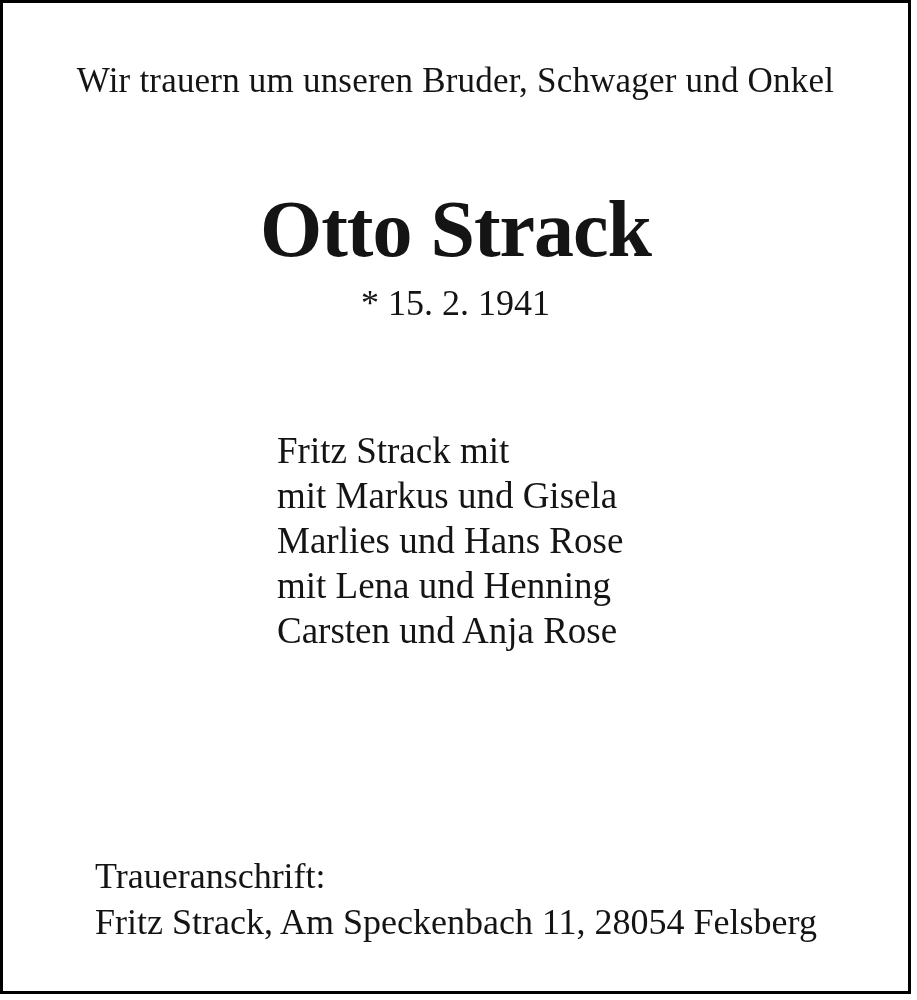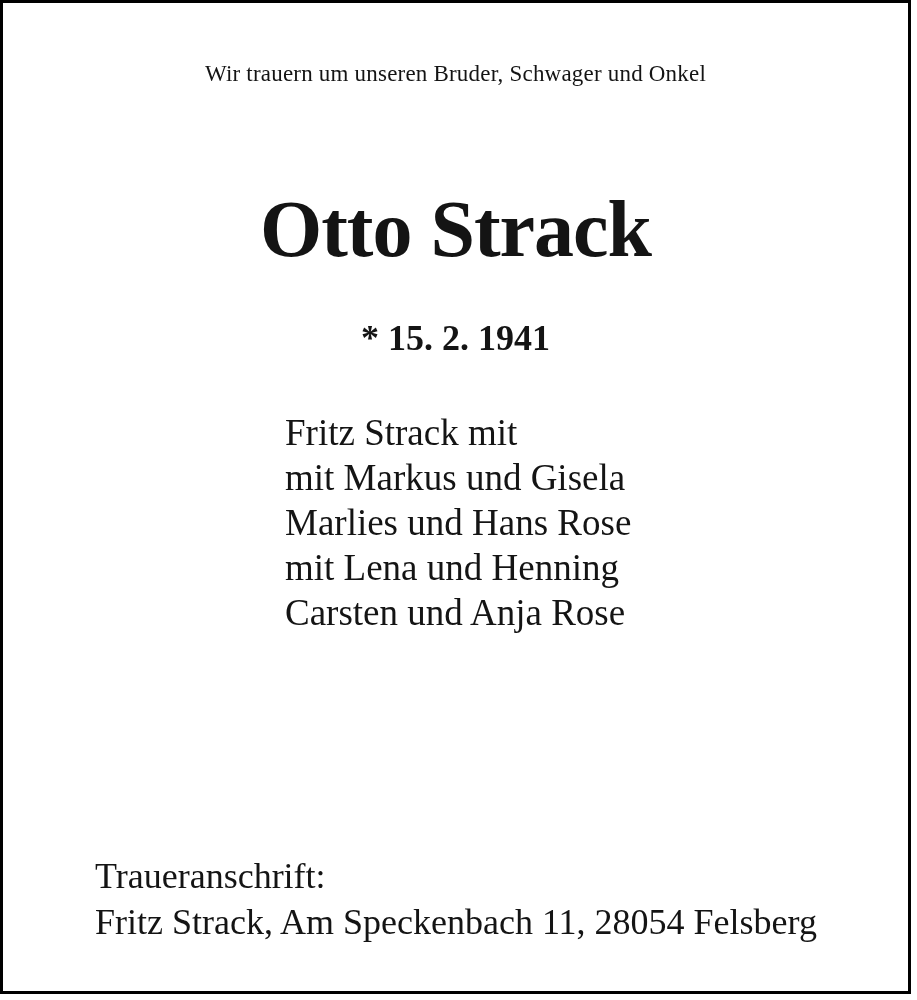--- a/index.html
+++ b/index.html
@@ -25,21 +25,21 @@
     bottom: 6px;
     border: 3px solid #000000;
     pointer-events: none;
   }
   .intro {
     position: absolute;
     left: 0;
     right: 6px;
     top: 60px;
     text-align: center;
-    font-size: 23px;
+    font-size: 35px;
     line-height: 1.2;
     letter-spacing: 0.2px;
     white-space: nowrap;
   }
   .name {
     position: absolute;
     left: 0;
     right: 6px;
     top: 188px;
     margin: 1px;
@@ -52,37 +52,35 @@
   }
   .dates {
     position: absolute;
     left: 0;
     right: 6px;
     top: 282px;
     display: flex;
     justify-content: center;
     gap: 116px;
     font-size: 36px;
-    font-weight: bold;
+    font-weight: normal;
     line-height: 1.2;
     white-space: nowrap;
-    margin-top: 35px;
   }
   .dates .symbol {
     display: inline-block;
     margin-right: 9px;
   }
   .mourners {
     position: absolute;
     left: 277px;
-    top: 410px;
+    top: 428px;
     font-size: 37px;
     line-height: 45px;
     white-space: nowrap;
-    margin-left: 8px;
   }
   .address-block {
     position: absolute;
     left: 95px;
     top: 853px;
     font-size: 36px;
     line-height: 46px;
     white-space: nowrap;
   }
 </style>

